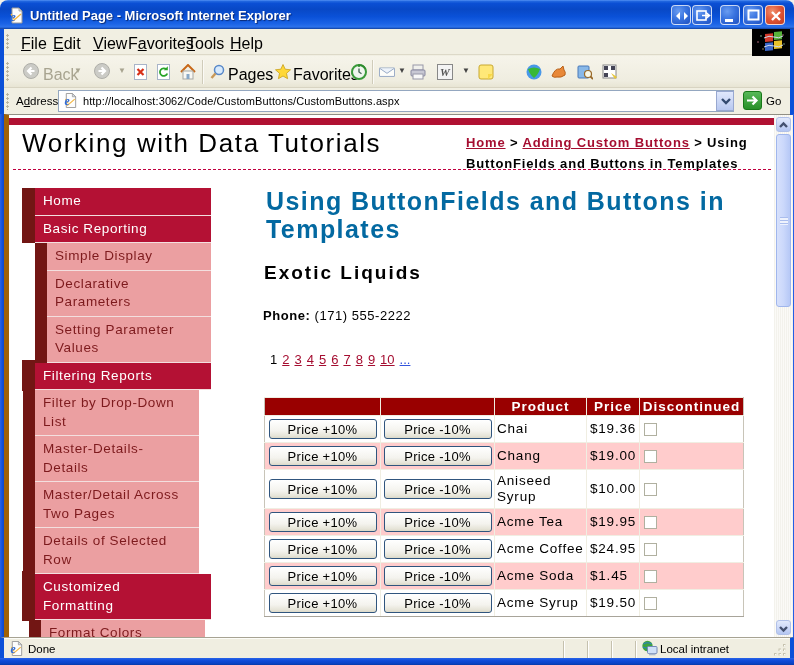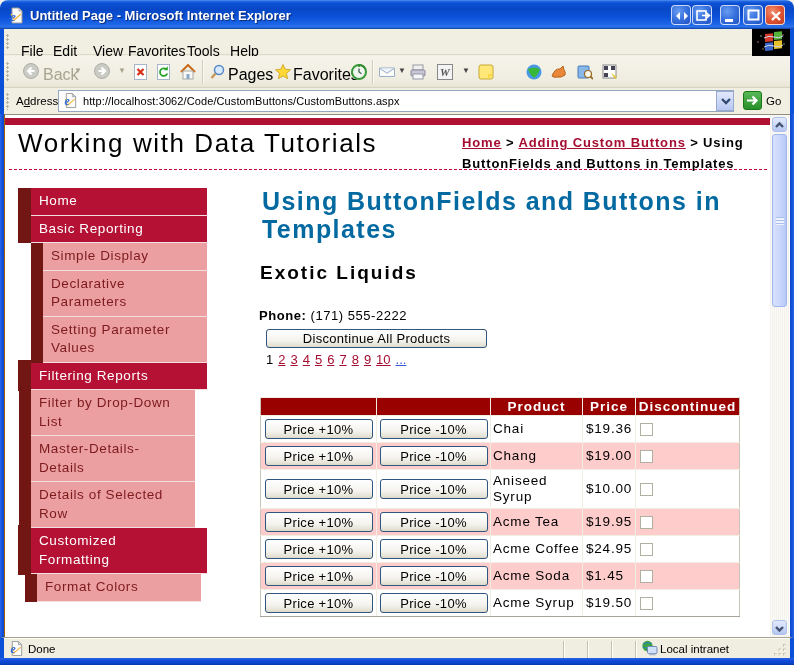--- a/index.html
+++ b/index.html
@@ -14,29 +14,29 @@
 #titlebar .ticon { position:absolute; left:8px; top:7px; width:17px; height:17px; }
 #titlebar .ttext { position:absolute; left:30px; top:7.5px; color:#fff; font-weight:bold; font-size:13px; letter-spacing:0px; text-shadow:1px 1px 1px rgba(0,0,30,.55); }
 .tbtn { position:absolute; top:5px; width:20px; height:20px; border-radius:4px; border:1px solid rgba(255,255,255,.75);
   background:radial-gradient(circle at 35% 30%, #6a9cf0 0%, #3a74e0 45%, #1e50c0 100%); }
 .tbtn.close { background:radial-gradient(circle at 35% 30%, #f0926f 0%, #e25839 45%, #c03a1d 100%); }
 .tbtn svg { position:absolute; left:0; top:0; }
 
 #chrome { position:absolute; left:0; top:29px; width:794px; height:85px; background:#f1efe2; border-left:4px solid #0b50d8; border-right:4px solid #0b50d8; }
 .grip { position:absolute; width:3px; background-image:radial-gradient(circle at 1.5px 1.5px, #b8b4a0 1px, rgba(0,0,0,0) 1.2px); background-size:3px 4px; }
 #menubar { position:absolute; left:0; top:0; width:786px; height:26px; border-bottom:1px solid #ddd9c8; }
-#menubar span { position:absolute; top:14px; font-size:14px; color:#000; }
+#menubar span { position:absolute; top:6px; font-size:16px; color:#000; }
 #toolbar { position:absolute; left:0; top:27px; width:786px; height:32px; border-bottom:1px solid #d8d4c2; background:linear-gradient(180deg,#f6f4ea 0%, #efede0 80%, #e8e5d4 100%); }
 #addrbar { position:absolute; left:0; top:60px; width:786px; height:25px; }
 .tsep { position:absolute; top:4px; height:24px; width:2px; border-left:1px solid #d0ccba; border-right:1px solid #fbfaf6; }
 .tlabel { position:absolute; font-size:16px; color:#000; top:10px; }
 .tlabel.dis { color:#a8a490; }
 .ticon16 { position:absolute; top:8px; width:16px; height:16px; }
 
-#vp { position:absolute; left:4px; top:114px; width:786px; height:523px; background:#fff; border-top:1px solid #918f84; border-left:1px solid #a16207; }
+#vp { position:absolute; left:4px; top:114px; width:786px; height:523px; background:#fff; border-top:1px solid #918f84; border-left:5px solid #a16207; }
 #page { position:absolute; left:0; top:0; width:766px; height:522px; overflow:hidden; background:#fff; }
 #redbar { position:absolute; left:0; top:3px; width:765px; height:7px; background:#b01132; }
 #sitetitle { position:absolute; left:13px; top:13px; font-size:26px; color:#000; letter-spacing:1.6px; }
 #crumb { position:absolute; left:457px; top:17px; width:302px; font-size:13px; font-weight:bold; line-height:21px; letter-spacing:0.85px; color:#000; }
 #crumb a { color:#a50d30; text-decoration:underline; }
 #dash { position:absolute; left:4px; top:54px; width:758px; border-top:1px dashed #c00040; }
 
 .mgroup { position:absolute; }
 .mtop { margin-left:14px; }
 .mitem { position:relative; width:176px; background:#b41134; color:#fff; font-size:13.5px; letter-spacing:0.6px; line-height:18.5px; padding:4px 4px 4px 8px; border-bottom:1px solid #f3dfdf; }
@@ -274,34 +274,34 @@
           <div class="mitem msub"><div class="notch"></div>Simple Display</div>
           <div class="mitem msub"><div class="notch"></div>Declarative<br>Parameters</div>
           <div class="mitem msub"><div class="notch"></div>Setting Parameter<br>Values</div>
         </div>
         <div class="mtop pn">
           <div class="mitem"><div class="notch"></div>Filtering Reports</div>
         </div>
         <div style="margin-left:14px">
           <div class="mitem msub"><div class="notch"></div>Filter by Drop-Down<br>List</div>
           <div class="mitem msub"><div class="notch"></div>Master-Details-<br>Details</div>
+          <div class="mitem msub"><div class="notch"></div>Master/Detail Across<br>Two Pages</div>
           <div class="mitem msub"><div class="notch"></div>Details of Selected<br>Row</div>
         </div>
         <div class="mtop pn">
           <div class="mitem"><div class="notch"></div>Customized<br>Formatting</div>
         </div>
         <div style="margin-left:20px">
           <div class="mitem msub"><div class="notch"></div>Format Colors</div>
         </div>
       </div>
 
       <div id="h1">Using ButtonFields and Buttons in<br>Templates</div>
       <div id="h2">Exotic Liquids</div>
       <div id="phone"><b>Phone:</b> (171) 555-2222</div>
-      <button id="bigbtn" class="xpbtn">Discontinue All Products</button>
       <div id="pager">1<a>2</a><a>3</a><a>4</a><a>5</a><a>6</a><a>7</a><a>8</a><a>9</a><a>10</a><a class="blue">...</a></div>
       <table id="grid">
         <tbody>
             <tr>
               <th style="width:116px"></th>
               <th style="width:114px"></th>
               <th style="width:92px">Product</th>
               <th style="width:53px">Price</th>
               <th style="width:104px">Discontinued</th>
             </tr>

